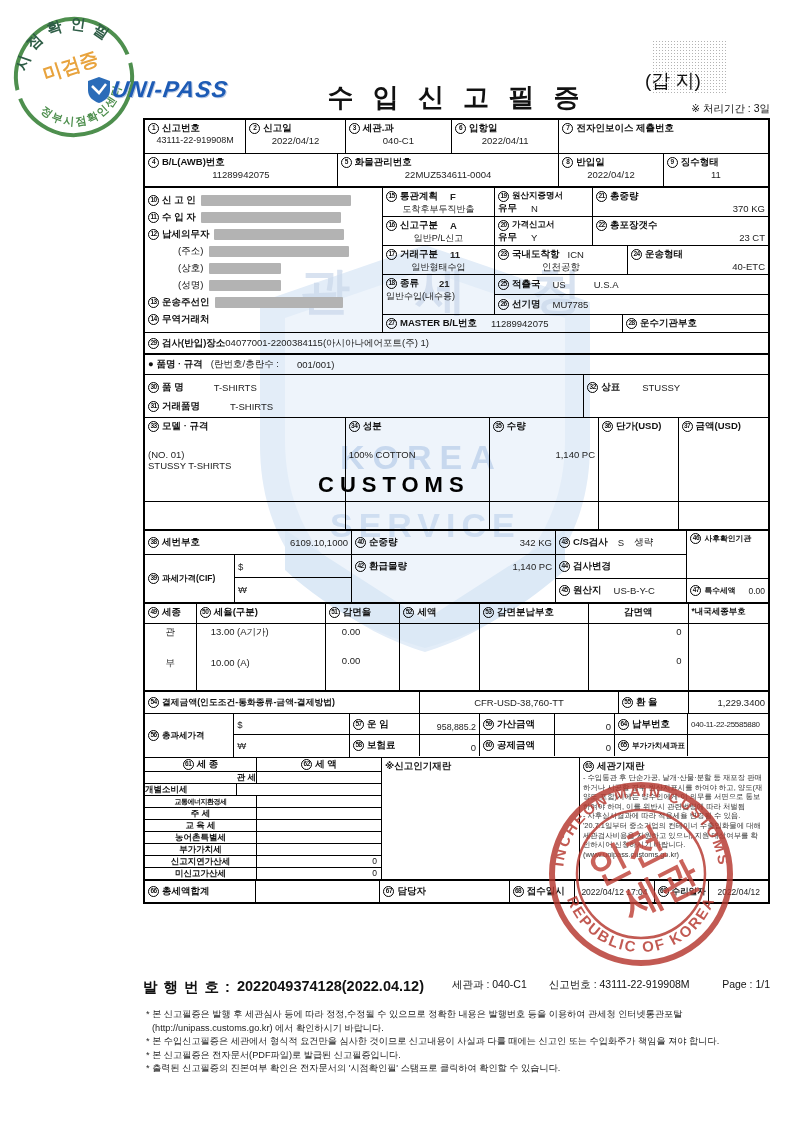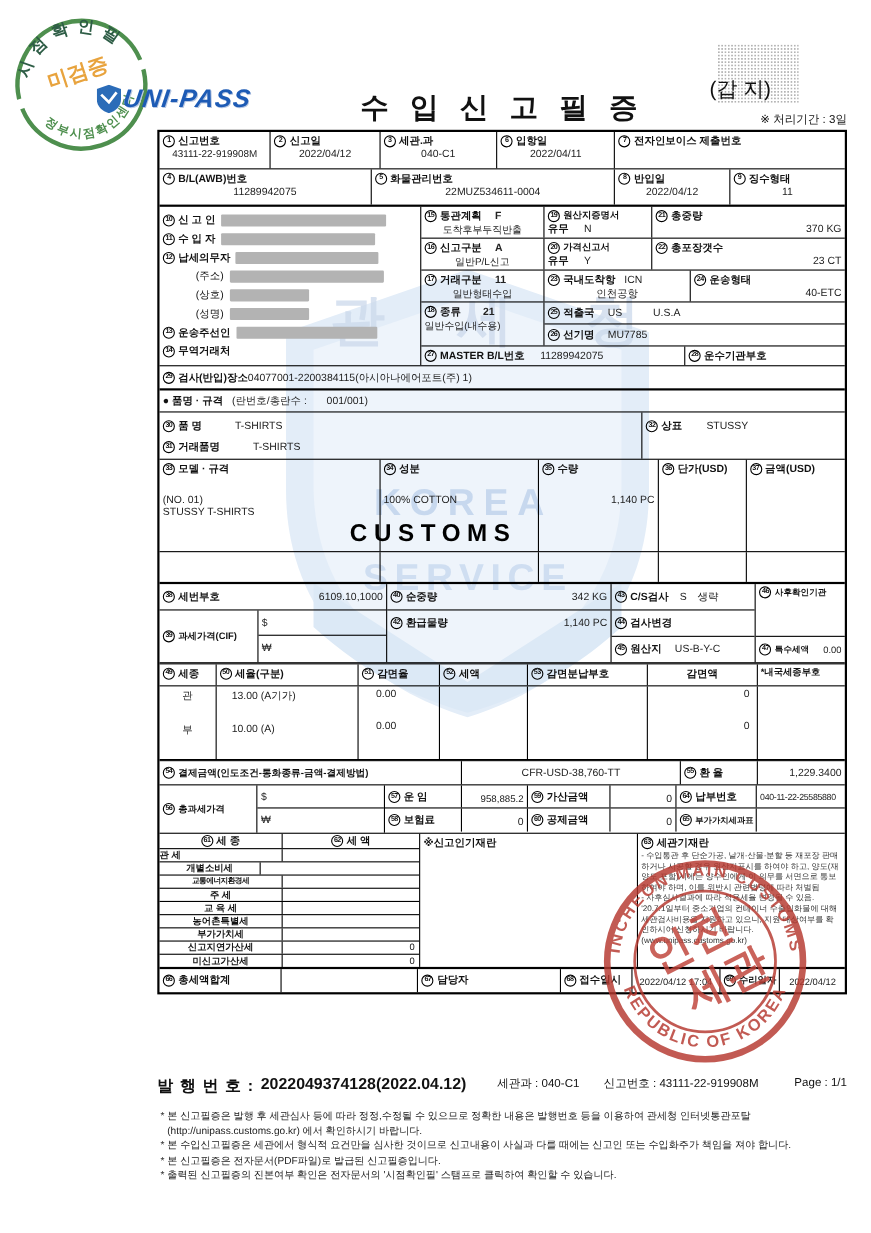--- a/index.html
+++ b/index.html
@@ -634,25 +634,25 @@
             </span>
           </div>
         <div style="width:124px;display:flex;align-items:center;justify-content:center">
             <span class="lbl">
               <span class="cn">62</span>
               <span>세  액</span>
             </span>
           </div>
       </div>
       <div style="display:flex;height:12px;border-bottom:1px solid #000">
-          <div style="width:112px;border-right:1px solid #000;text-align:left;font-size:8.5px;font-weight:bold">관    세</div>
+          <div style="width:112px;border-right:1px solid #000;text-align:right;font-size:8.5px;font-weight:bold">관    세</div>
           <div style="width:124px;text-align:right;font-size:8.5px;padding-right:4px"></div>
         </div>
       <div style="display:flex;height:12px;border-bottom:1px solid #000">
-          <div style="width:92px;border-right:1px solid #000;text-align:center;font-size:8.5px;font-weight:bold">개별소비세</div>
+          <div style="width:92px;border-right:1px solid #000;text-align:left;font-size:8.5px;font-weight:bold">개별소비세</div>
           <div style="width:124px;text-align:right;font-size:8.5px;padding-right:4px"></div>
         </div>
       <div style="display:flex;height:12px;border-bottom:1px solid #000">
           <div style="width:112px;border-right:1px solid #000;text-align:center;font-size:7px;font-weight:bold;letter-spacing:-.5px;line-height:11px">교통에너지환경세</div>
           <div style="width:124px;text-align:right;font-size:8.5px;padding-right:4px"></div>
         </div>
       <div style="display:flex;height:12px;border-bottom:1px solid #000">
           <div style="width:112px;border-right:1px solid #000;text-align:center;font-size:8.5px;font-weight:bold">주    세</div>
           <div style="width:124px;text-align:right;font-size:8.5px;padding-right:4px"></div>
         </div>

